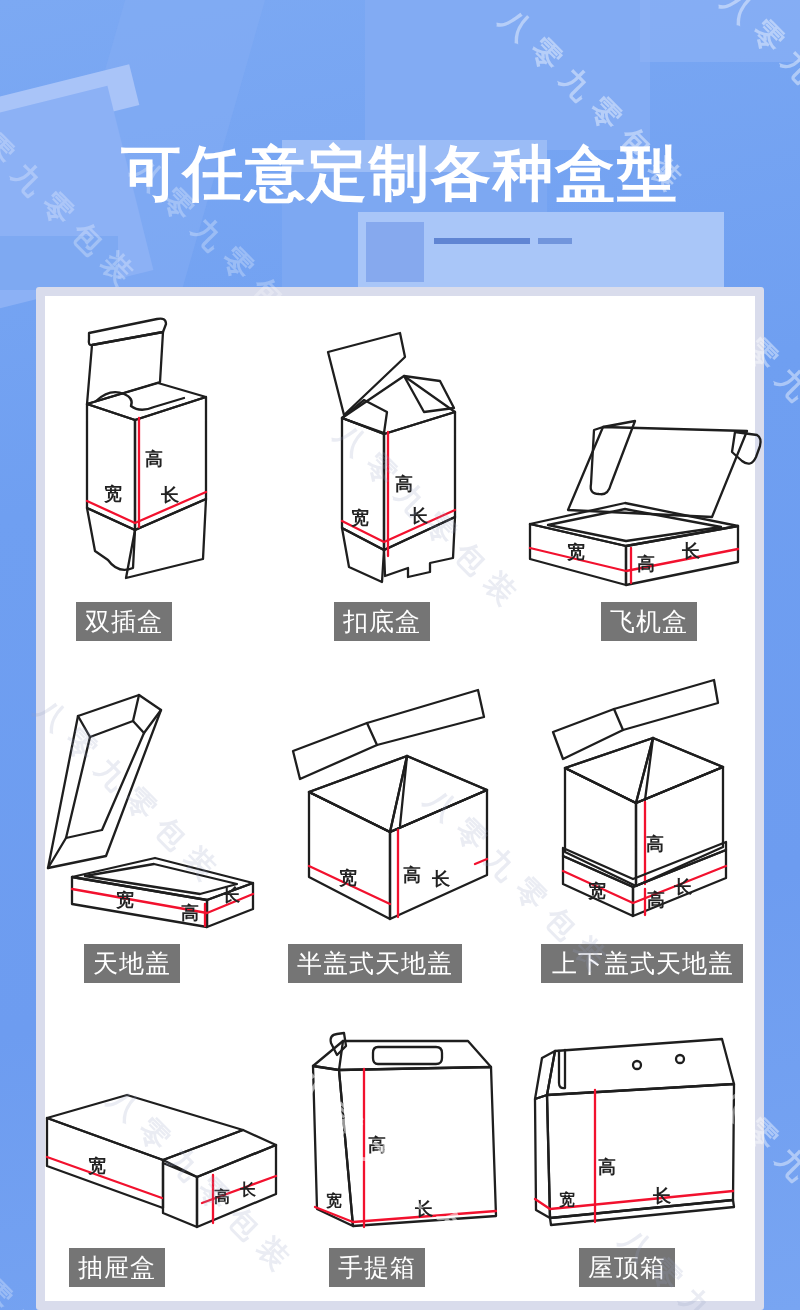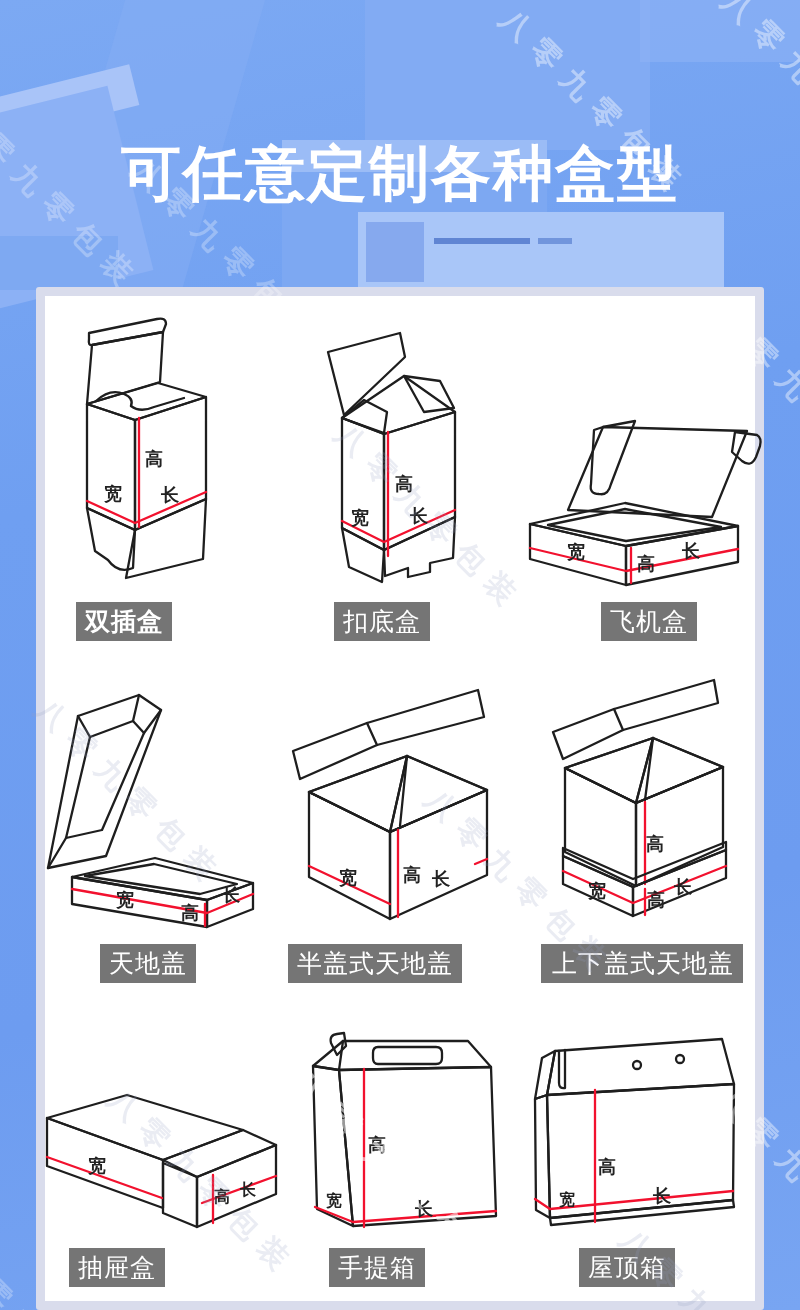--- a/index.html
+++ b/index.html
@@ -73,21 +73,21 @@
     <path class="f-tan" d="M27,94 L75,110 L75,220 L27,198 Z"></path>
     <path class="f-tan" d="M75,110 L146,87 L146,189 L75,220 Z"></path>
     <path class="f-gy" d="M27,198 L75,220 L73,258 Q58,264 48,250 L35,241 Z"></path>
     <path class="f-tan" d="M75,220 L146,189 L143,249 L66,268 Z"></path>
     <path class="ln-red" d="M79,108 L79,217"></path>
     <path class="ln-red" d="M27,191 L75,213 L146,182"></path>
     <text x="53" y="190">宽</text>
     <text x="94" y="155">高</text>
     <text x="110" y="191">长</text>
   </svg>
-  <div class="tag" style="left:124px;top:602px;font-weight:bold;">双插盒</div>
+  <div class="tag" style="left:124px;top:602px;">双插盒</div>
 
   <svg class="art" style="left:292px;top:320px" width="200" height="280" viewBox="0 0 200 280">
     <path class="f-gy" d="M50,98 L92,114 L163,92 L112,56 Z"></path>
     <path class="f-wh" d="M50,98 L72,80 L95,92 L92,113 Z"></path>
     <path class="f-wh" d="M36,32 L108,13 L113,37 L52,95 Z"></path>
     <path class="f-wh" d="M112,56 L148,61 L162,88 L132,92 Z"></path>
     <path class="f-tan" d="M50,98 L92,114 L92,230 L50,208 Z"></path>
     <path class="f-tan" d="M92,114 L163,92 L163,197 L92,230 Z"></path>
     <path class="f-gy2" d="M50,208 L92,230 L90,262 L57,247 Z"></path>
     <path class="f-wh" d="M92,230 L163,197 L161,238 L138,243 L138,252 L116,257 L116,248 L93,256 Z"></path>
@@ -122,21 +122,21 @@
     <path class="f-tan" d="M32,197 L115,178 L213,203 L167,220 Z"></path>
     <path class="f-wh" d="M45,196 L114,184 L197,204 L160,214 Z"></path>
     <path class="f-tan" d="M32,197 L167,220 L167,247 L32,224 Z"></path>
     <path class="f-tan" d="M167,220 L213,203 L213,229 L167,247 Z"></path>
     <path class="ln-red" d="M32,209 L167,233 L213,214"></path>
     <path class="ln-red" d="M165,224 L165,246"></path>
     <text x="85" y="226">宽</text>
     <text x="150" y="239">高</text>
     <text x="191" y="221">长</text>
   </svg>
-  <div class="tag" style="left:148px;top:944px;">天地盖</div>
+  <div class="tag" style="left:132px;top:944px;">天地盖</div>
 
   <svg class="art" style="left:280px;top:680px" width="240" height="260" viewBox="0 0 240 260">
     <path class="f-tan" d="M13,71 L87,43 L198,10 L204,37 L97,65 L20,99 Z"></path>
     <path d="M87,43 L97,65"></path>
     <path class="f-gy" d="M127,76 L207,110 L110,152 Z"></path>
     <path class="f-wh" d="M29,112 L127,76 L110,152 Z"></path>
     <path class="f-wh" d="M29,112 L127,76 L207,110 L110,152 Z" fill="none"></path>
     <path d="M127,76 L120,146"></path>
     <path class="f-tan" d="M29,112 L110,152 L110,239 L29,197 Z"></path>
     <path class="f-tan" d="M110,152 L207,110 L207,195 L110,239 Z"></path>

